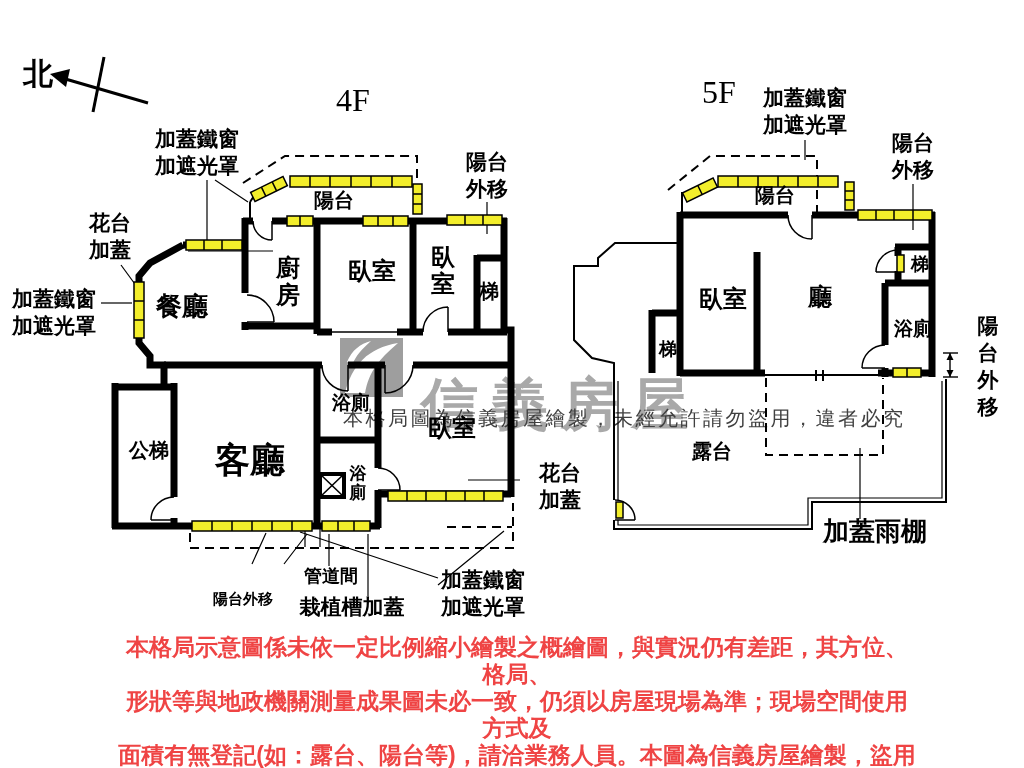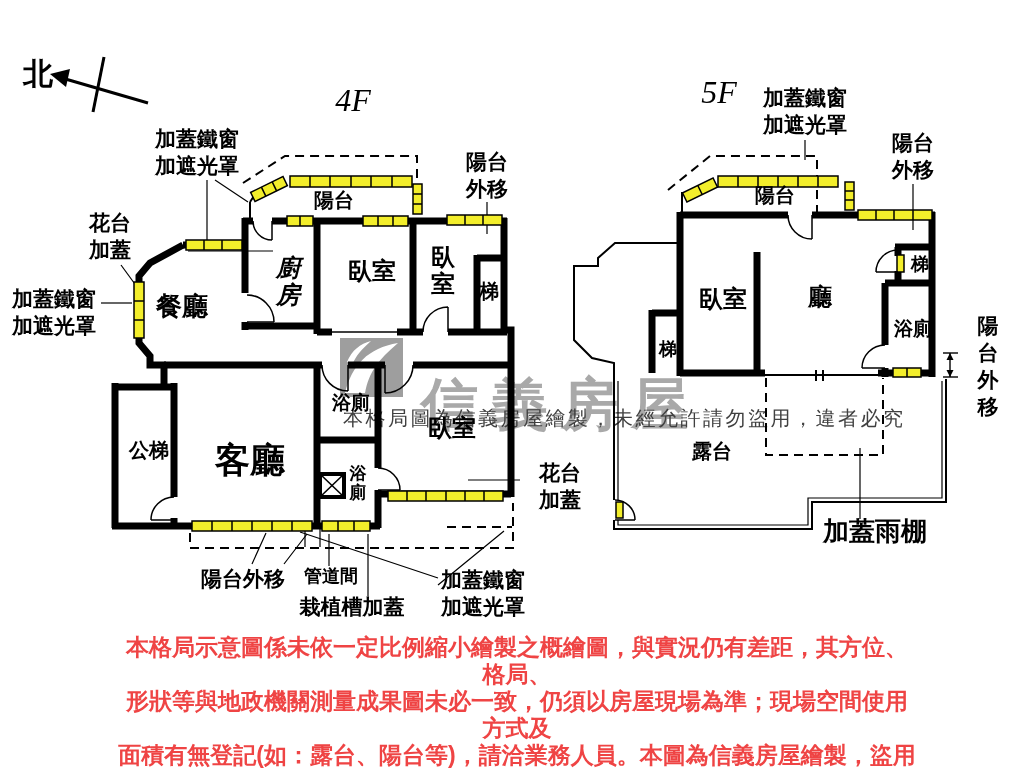--- a/index.html
+++ b/index.html
@@ -2,21 +2,21 @@
 <html><head>
 <meta charset="utf-8">
 <style>
   html,body{margin:0;padding:0;background:#fff;}
   #stage{position:relative;width:1024px;height:768px;background:#ffffff;overflow:hidden;
          font-family:"Liberation Sans","DejaVu Sans",sans-serif;}
   #plan-svg{position:absolute;left:0;top:0;z-index:2;}
   .lbl{position:absolute;z-index:3;transform:translate(-50%,-50%);white-space:pre-line;
        text-align:center;color:#000;line-height:1.28;font-weight:bold;}
   .vert{word-break:break-all;line-height:1.12;}
-  .serif{font-family:"Liberation Serif","DejaVu Serif",serif;font-weight:normal;font-style:italic;}
+  .serif{font-family:"Liberation Serif","DejaVu Serif",serif;font-weight:normal;}
   .wm{position:absolute;z-index:1;color:#a9a9a9;}
   #wm-brand{left:421px;top:338px;font-size:57px;font-weight:bold;letter-spacing:13px;margin-top:29px;}
   #wm-notice{left:343px;top:405px;font-size:20px;letter-spacing:2.5px;color:#404040;}
   #disclaimer{position:absolute;z-index:3;left:117px;top:634px;width:800px;font-size:23px;
        line-height:27px;font-weight:bold;color:#ef4444;white-space:pre-line;text-align:center;}
 </style>
 </head>
 <body>
 
 <div id="stage">
@@ -211,40 +211,40 @@
       <path d="M615,520 L635,520 M615,500 A20,20 0 0 1 635,520"></path>
     </g>
   </svg>
 
   <div class="lbl" style="left:38px;top:74px;font-size:30px;">北</div>
   <div class="lbl serif" style="left:353px;top:100px;font-size:32px;">4F</div>
   <div class="lbl serif" style="left:719px;top:92px;font-size:32px;text-align:center;">5F</div>
 
   <div class="lbl" style="left:334px;top:201px;font-size:20px;">陽台</div>
   <div class="lbl" style="left:182px;top:307px;font-size:26px;">餐廳</div>
-  <div class="lbl vert" style="left:288px;top:282px;font-size:24px;width:27px;font-style:italic;">廚房</div>
+  <div class="lbl vert" style="left:288px;top:282px;font-size:24px;width:27px;">廚房</div>
   <div class="lbl" style="left:372px;top:271px;font-size:24px;">臥室</div>
   <div class="lbl vert" style="left:443px;top:271px;font-size:24px;width:27px;">臥室</div>
   <div class="lbl" style="left:489px;top:292px;font-size:20px;">梯</div>
   <div class="lbl" style="left:149px;top:451px;font-size:20px;">公梯</div>
   <div class="lbl" style="left:250px;top:460px;font-size:35px;text-align:right;">客廳</div>
   <div class="lbl" style="left:351px;top:403px;font-size:19px;">浴廁</div>
   <div class="lbl vert" style="left:358px;top:483px;font-size:17px;width:19px;">浴廁</div>
   <div class="lbl" style="left:452px;top:428px;font-size:24px;">臥室</div>
   <div class="lbl" style="left:331px;top:577px;font-size:18px;">管道間</div>
 
   <div class="lbl" style="left:197px;top:153px;font-size:21px;">加蓋鐵窗
 加遮光罩</div>
   <div class="lbl" style="left:110px;top:237px;font-size:21px;">花台
 加蓋</div>
   <div class="lbl" style="left:54px;top:313px;font-size:21px;">加蓋鐵窗
 加遮光罩</div>
   <div class="lbl" style="left:487px;top:176px;font-size:21px;">陽台
 外移</div>
-  <div class="lbl" style="left:243px;top:579px;font-size:21px;text-align:center;">陽台外移</div>
+  <div class="lbl" style="left:243px;top:599px;font-size:15px;text-align:center;">陽台外移</div>
   <div class="lbl" style="left:352px;top:607px;font-size:21px;">栽植槽加蓋</div>
   <div class="lbl" style="left:483px;top:594px;font-size:21px;">加蓋鐵窗
 加遮光罩</div>
   <div class="lbl" style="left:560px;top:487px;font-size:21px;">花台
 加蓋</div>
 
   <div class="lbl" style="left:775px;top:196px;font-size:20px;">陽台</div>
   <div class="lbl" style="left:723px;top:299px;font-size:24px;">臥室</div>
   <div class="lbl" style="left:820px;top:297px;font-size:24px;">廳</div>
   <div class="lbl" style="left:920px;top:265px;font-size:18px;">梯</div>

